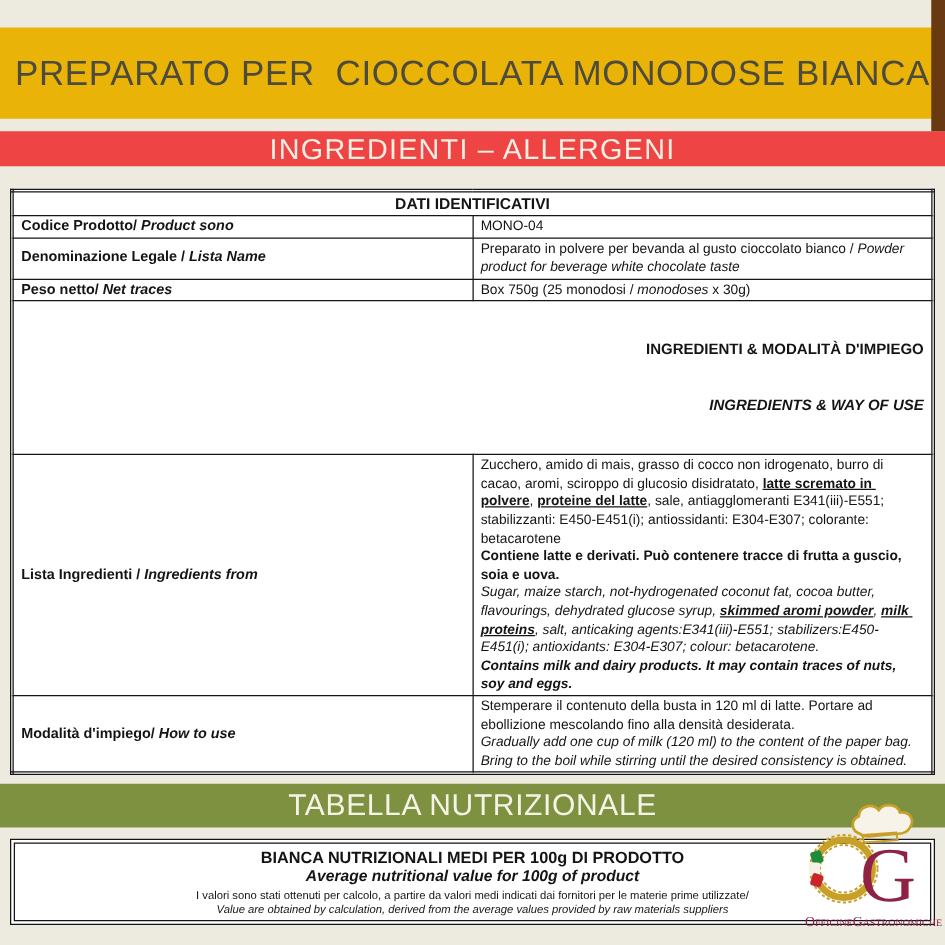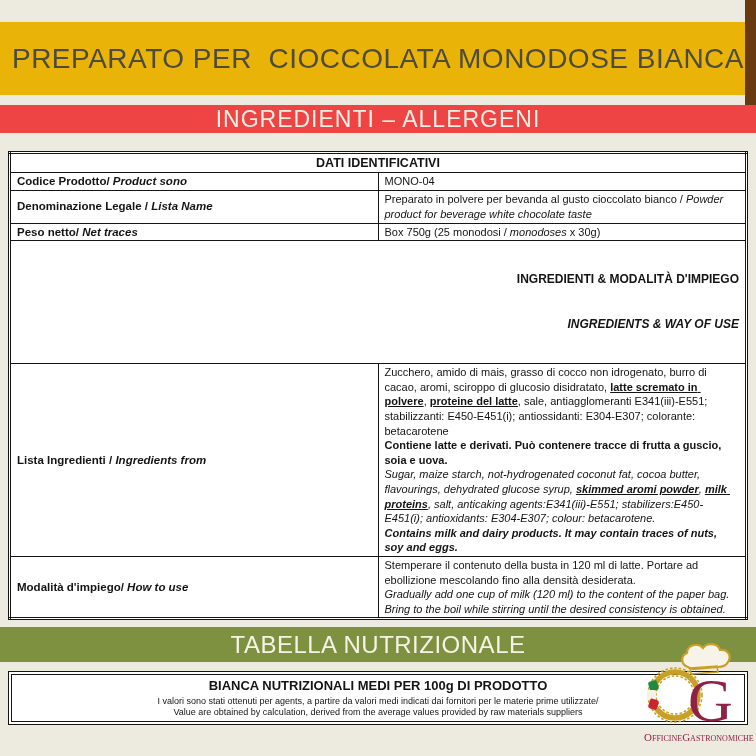--- a/index.html
+++ b/index.html
@@ -28,21 +28,21 @@
 
   .green-banner{height:35px;background:#7E9141;margin-top:7px;
                 display:flex;align-items:center;justify-content:center}
   .green-banner span{font-size:24px;color:#F5F3E6;letter-spacing:.5px}
 
   .nut-box{width:732px;margin:9px 0 0 8px;background:#fff;border:4px double #151515;
            text-align:center;padding:3px 0 4px}
   .nut-box .l1{font-size:13px;font-weight:700}
   .nut-box .l2{font-size:12.5px;font-weight:700;font-style:italic;margin-top:1px}
   .nut-box .l3{font-size:9px;margin-top:3px}
-  .nut-box .l4{font-size:9px;margin-top:1px}
+  .nut-box .l4{font-size:9px;font-style:italic;margin-top:1px}
 
   .logo{position:absolute;left:644px;top:640px;width:106px;height:114px;text-align:center}
   .logo .brand{font-size:11px;color:#8E2144;font-variant:small-caps;margin-top:-5px;
                font-family:"Liberation Serif",serif;letter-spacing:0;white-space:nowrap}
 </style>
 </head>
 <body>
 
 <div class="accent-bar"></div>
 
@@ -95,21 +95,22 @@
   </tr>
 </tbody>
   </table>
 
 <div class="green-banner">
   <span>TABELLA NUTRIZIONALE</span>
 </div>
 
 <div class="nut-box">
   <div class="l1">BIANCA NUTRIZIONALI MEDI PER 100g DI PRODOTTO</div>
-  <div class="l3">I valori sono stati ottenuti per agents, a partire da valori medi indicati dai fornitori per le materie prime utilizzate/</div>
+  <div class="l2">Average nutritional value for 100g of product</div>
+  <div class="l3">I valori sono stati ottenuti per calcolo, a partire da valori medi indicati dai fornitori per le materie prime utilizzate/</div>
   <div class="l4">Value are obtained by calculation, derived from the average values provided by raw materials suppliers</div>
 </div>
 
 <div class="logo">
   <svg width="106" height="92" viewBox="0 0 106 92">
 
     <g>
       <path d="M44,27 c-7,-2 -8,-11 -1,-14 c0,-8 11,-11 16,-5 c4,-6 15,-5 17,2 c8,-1 12,6 8,12 c-2,4 -6,5 -10,5 l-23,2 c-4,0 -6,-1 -7,-2 z" fill="#F7F3E8" stroke="#C8A028" stroke-width="2.2"></path>
       <path d="M46,28 l27,-2 l1,6 l-27,2 z" fill="none" stroke="#C8A028" stroke-width="1.6"></path>
     </g>

